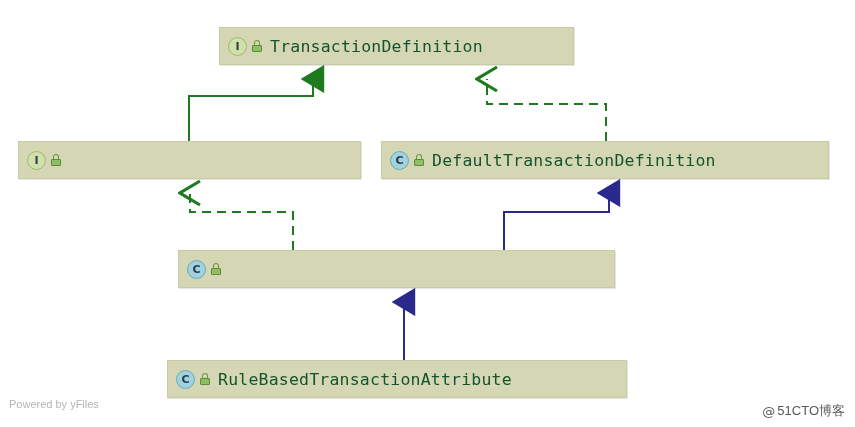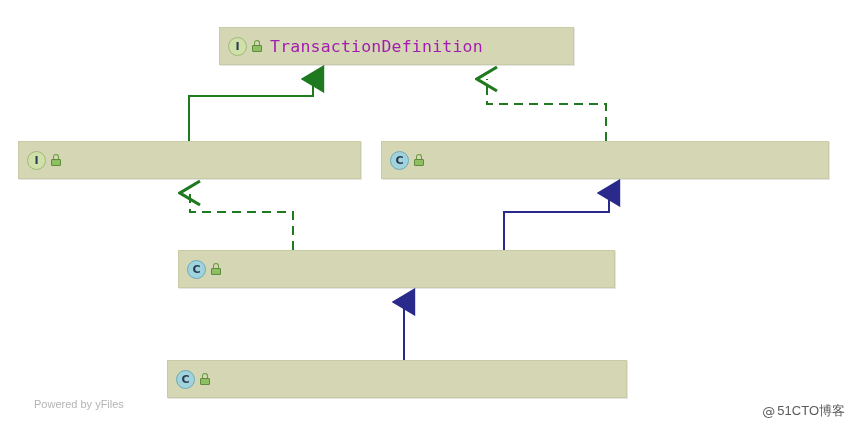--- a/index.html
+++ b/index.html
@@ -81,32 +81,31 @@
     width: 6px;
     height: 6px;
     border: 1.5px solid #6b9a45;
     border-bottom: none;
     border-radius: 3px 3px 0 0;
     box-sizing: border-box;
   }
   .label {
     font-family: "DejaVu Sans Mono", monospace;
     font-size: 16.5px;
-    color: #a21caf;
+    color: #14532d;
     letter-spacing: 0.2px;
     white-space: nowrap;
   }
   .watermark-left {
     position: absolute;
     left: 9px;
     top: 398px;
     font-family: "Liberation Sans", sans-serif;
     font-size: 11px;
     color: #b4b4b4;
-    margin-left: 25px;
   }
   .watermark-right {
     position: absolute;
     right: 10px;
     top: 402px;
     font-family: "Liberation Sans", sans-serif;
     font-size: 13px;
     color: #5a5a5a;
     display: flex;
     align-items: center;
@@ -173,36 +172,38 @@
         <span class="body"></span>
     </span>
   </div>
 
   <div class="node" style="left:381px; top:141px; width:448px;">
     <span class="badge cls">C</span>
     <span class="lock">
       <span class="shackle"></span>
         <span class="body"></span>
     </span>
+    <span class="label">DefaultTransactionDefinition</span>
   </div>
 
   <div class="node" style="left:178px; top:250px; width:437px;">
     <span class="badge cls">C</span>
     <span class="lock">
       <span class="shackle"></span>
         <span class="body"></span>
     </span>
   </div>
 
   <div class="node" style="left:167px; top:360px; width:460px;">
     <span class="badge cls">C</span>
     <span class="lock">
       <span class="shackle"></span>
         <span class="body"></span>
     </span>
+    <span class="label">RuleBasedTransactionAttribute</span>
   </div>
 
   <div class="watermark-left">Powered by yFiles</div>
 
   <div class="watermark-right">
     <span class="wm-at">@</span>
     <span>51CTO博客</span>
   </div>
 
 </div>

